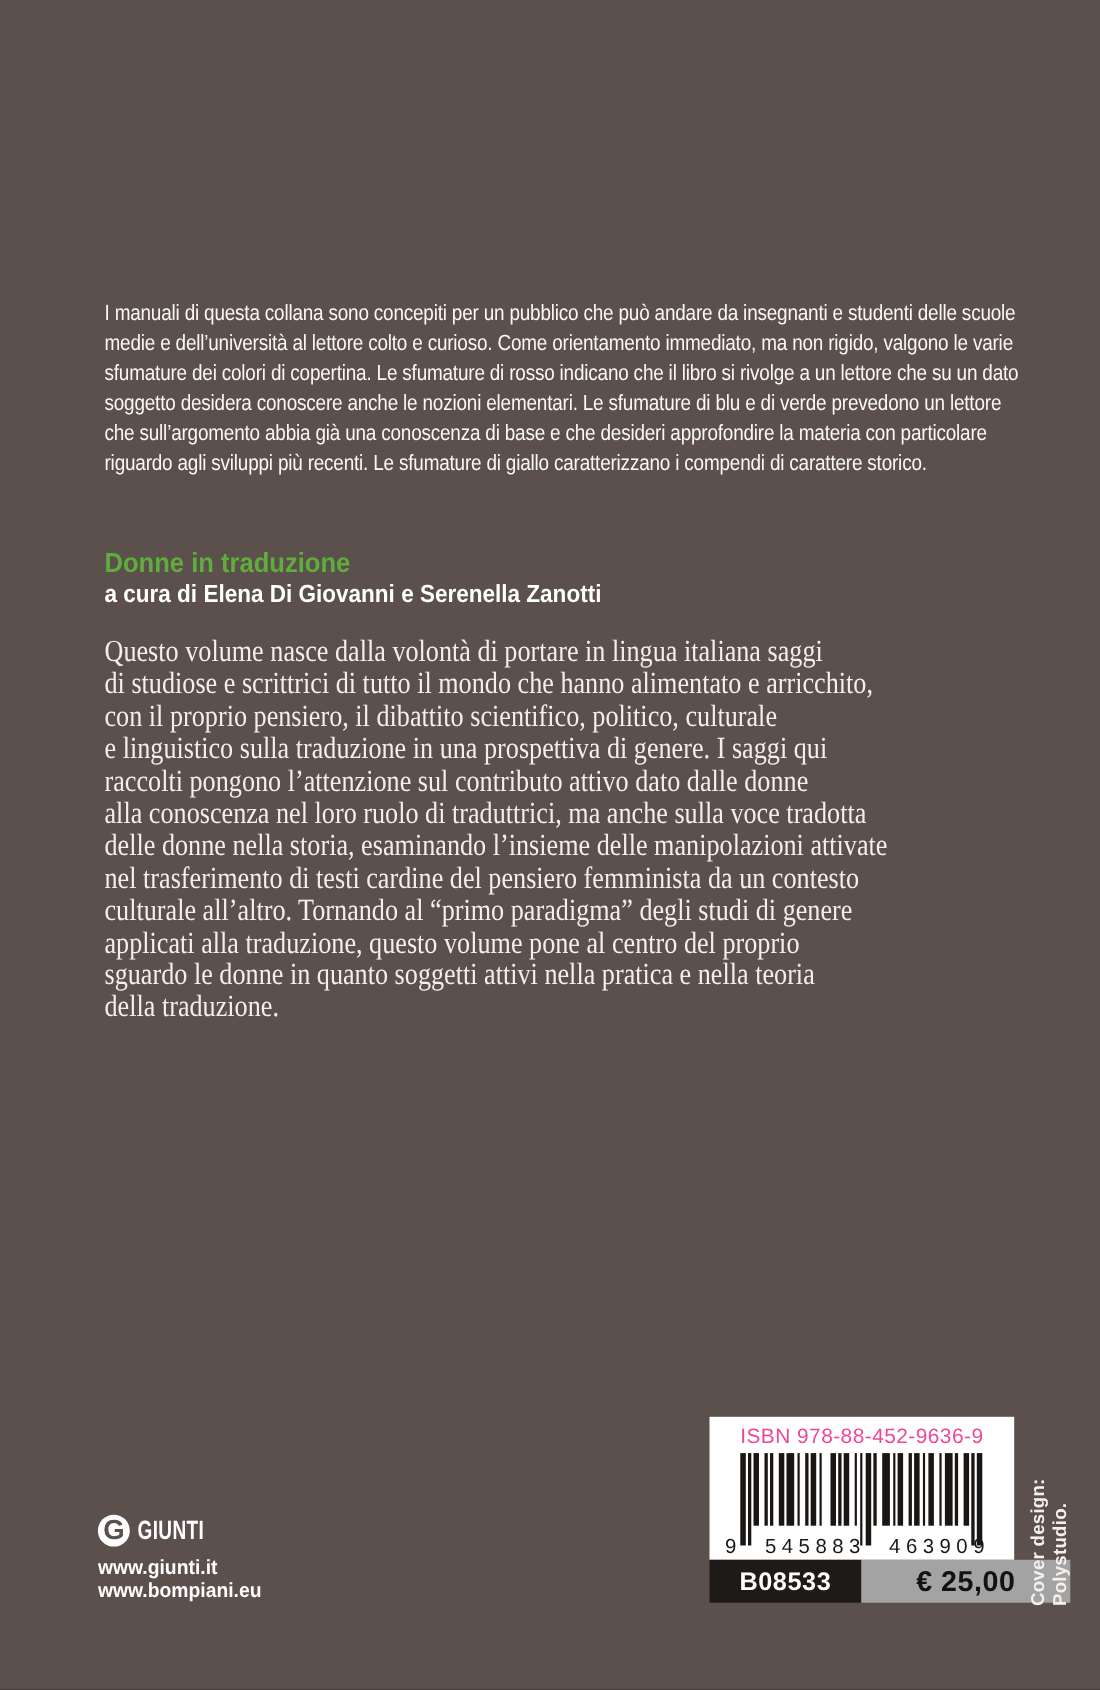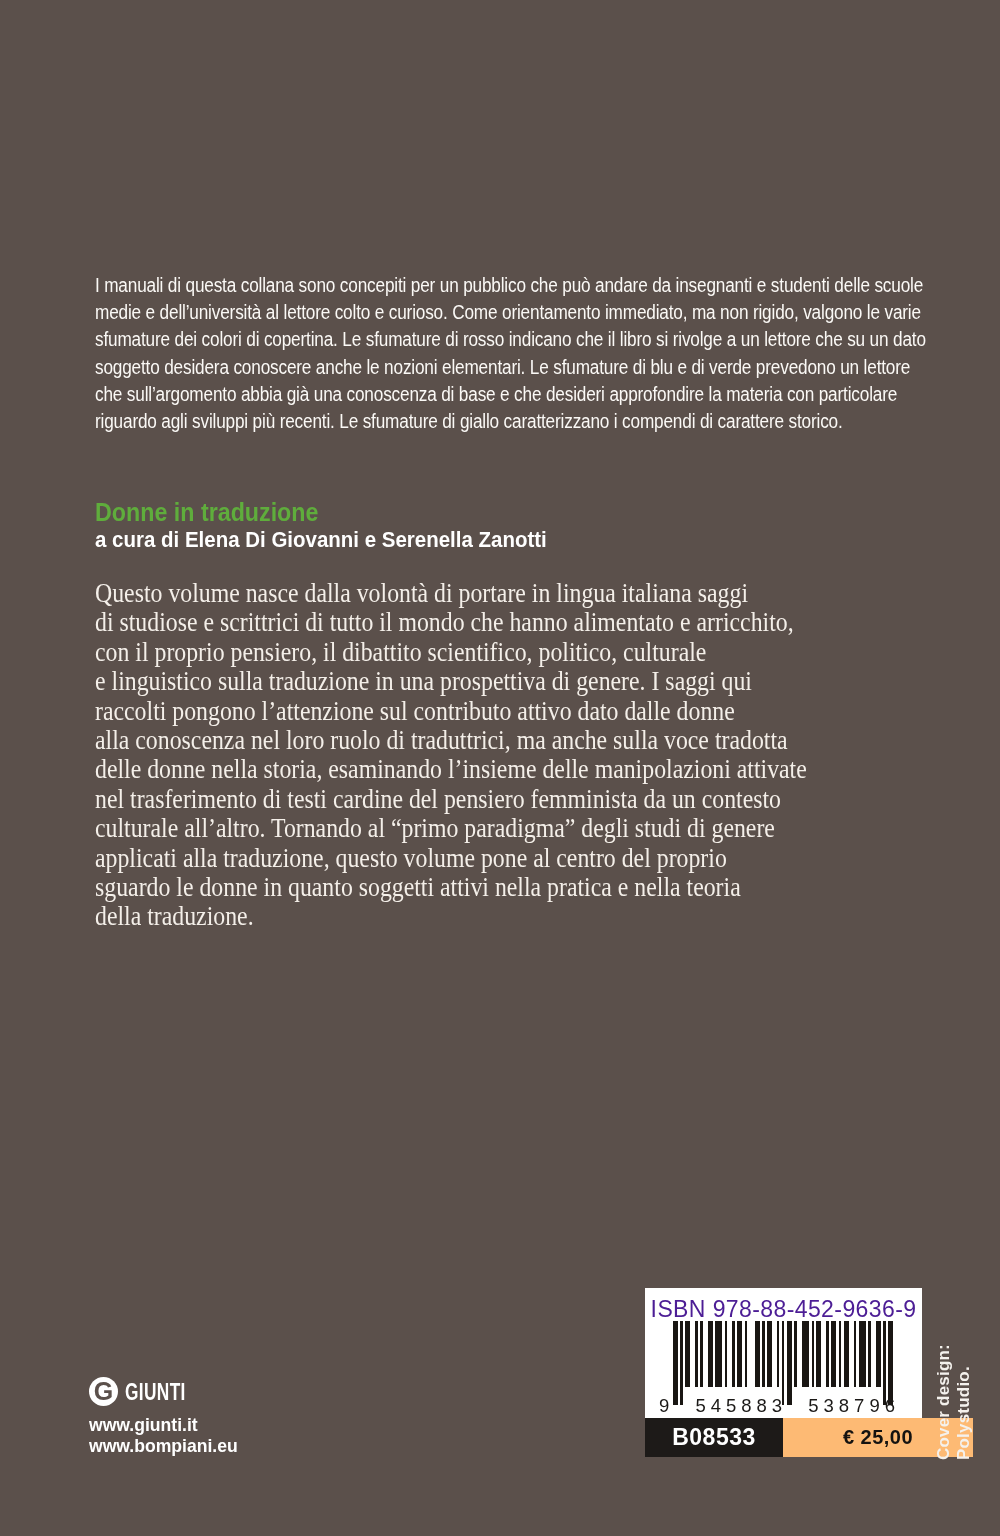--- a/index.html
+++ b/index.html
@@ -61,44 +61,44 @@
     font-size:18.5px;font-weight:700;line-height:21px;white-space:pre-line;
     transform:scaleX(0.95);transform-origin:left top;color:#ffffff;
   }
   
   .barcode-box{
     position:absolute;left:645px;top:1288px;width:277px;height:130px;
     background:#ffffff;color:#151312;
   }
   .isbn-label{
     position:absolute;top:8px;left:0;right:0;text-align:center;
-    font-size:23px;letter-spacing:0.4px;font-weight:400;color:#4c1d95;
+    font-size:19px;letter-spacing:0.4px;font-weight:400;color:#ec4899;
   }
   .bars{
     position:absolute;left:28px;right:28px;top:33px;height:84px;
     display:flex;align-items:flex-start;
   }
   .bar{background:#191613;}
   .ean-digits{
     position:absolute;left:14px;right:22px;bottom:1px;
     display:flex;justify-content:space-between;
     font-size:18.5px;color:#1b1917;letter-spacing:5px;font-weight:400;
   }
   .price-row{
     position:absolute;left:645px;top:1418px;width:328px;height:39px;display:flex;
   }
   .code-cell{
     width:138px;background:#1d1a18;color:#ffffff;
     display:flex;align-items:center;justify-content:center;
     font-size:23px;font-weight:700;letter-spacing:0.5px;
   }
   .price-cell{
-    flex:1;background:#fdba74;color:#141210;
+    flex:1;background:#a3a3a3;color:#141210;
     display:flex;align-items:center;justify-content:center;
-    font-size:20px;font-weight:700;letter-spacing:0.5px;
+    font-size:26px;font-weight:700;letter-spacing:0.5px;
   }
   
   .cover-design{
     position:absolute;right:26px;top:1298px;height:162px;
     writing-mode:vertical-rl;transform:rotate(180deg);
     font-size:17px;font-weight:700;letter-spacing:0.2px;color:#f4f1ed;
     display:flex;align-items:center;
   }
 </style>
 </head>
@@ -168,21 +168,21 @@
         <div class="bar" style="width: 2.48315px; margin-right: 2.48315px; height: 66px;"></div>
         <div class="bar" style="width: 7.44944px; margin-right: 2.48315px; height: 66px;"></div>
         <div class="bar" style="width: 2.48315px; margin-right: 4.96629px; height: 66px;"></div>
         <div class="bar" style="width: 4.96629px; margin-right: 2.48315px; height: 66px;"></div>
         <div class="bar" style="width: 2.48315px; margin-right: 2.48315px; height: 84px;"></div>
         <div class="bar" style="width: 4.96629px; margin-right: 0px; height: 84px;"></div>
       </div>
     <div class="ean-digits">
       <span>9</span>
       <span>545883</span>
-      <span>538796</span>
+      <span>463909</span>
     </div>
   </div>
   <div class="price-row">
     <div class="code-cell">B08533</div>
     <div class="price-cell">€ 25,00</div>
   </div>
 
   <div class="cover-design">Cover design: Polystudio.</div>
 
 </div>

